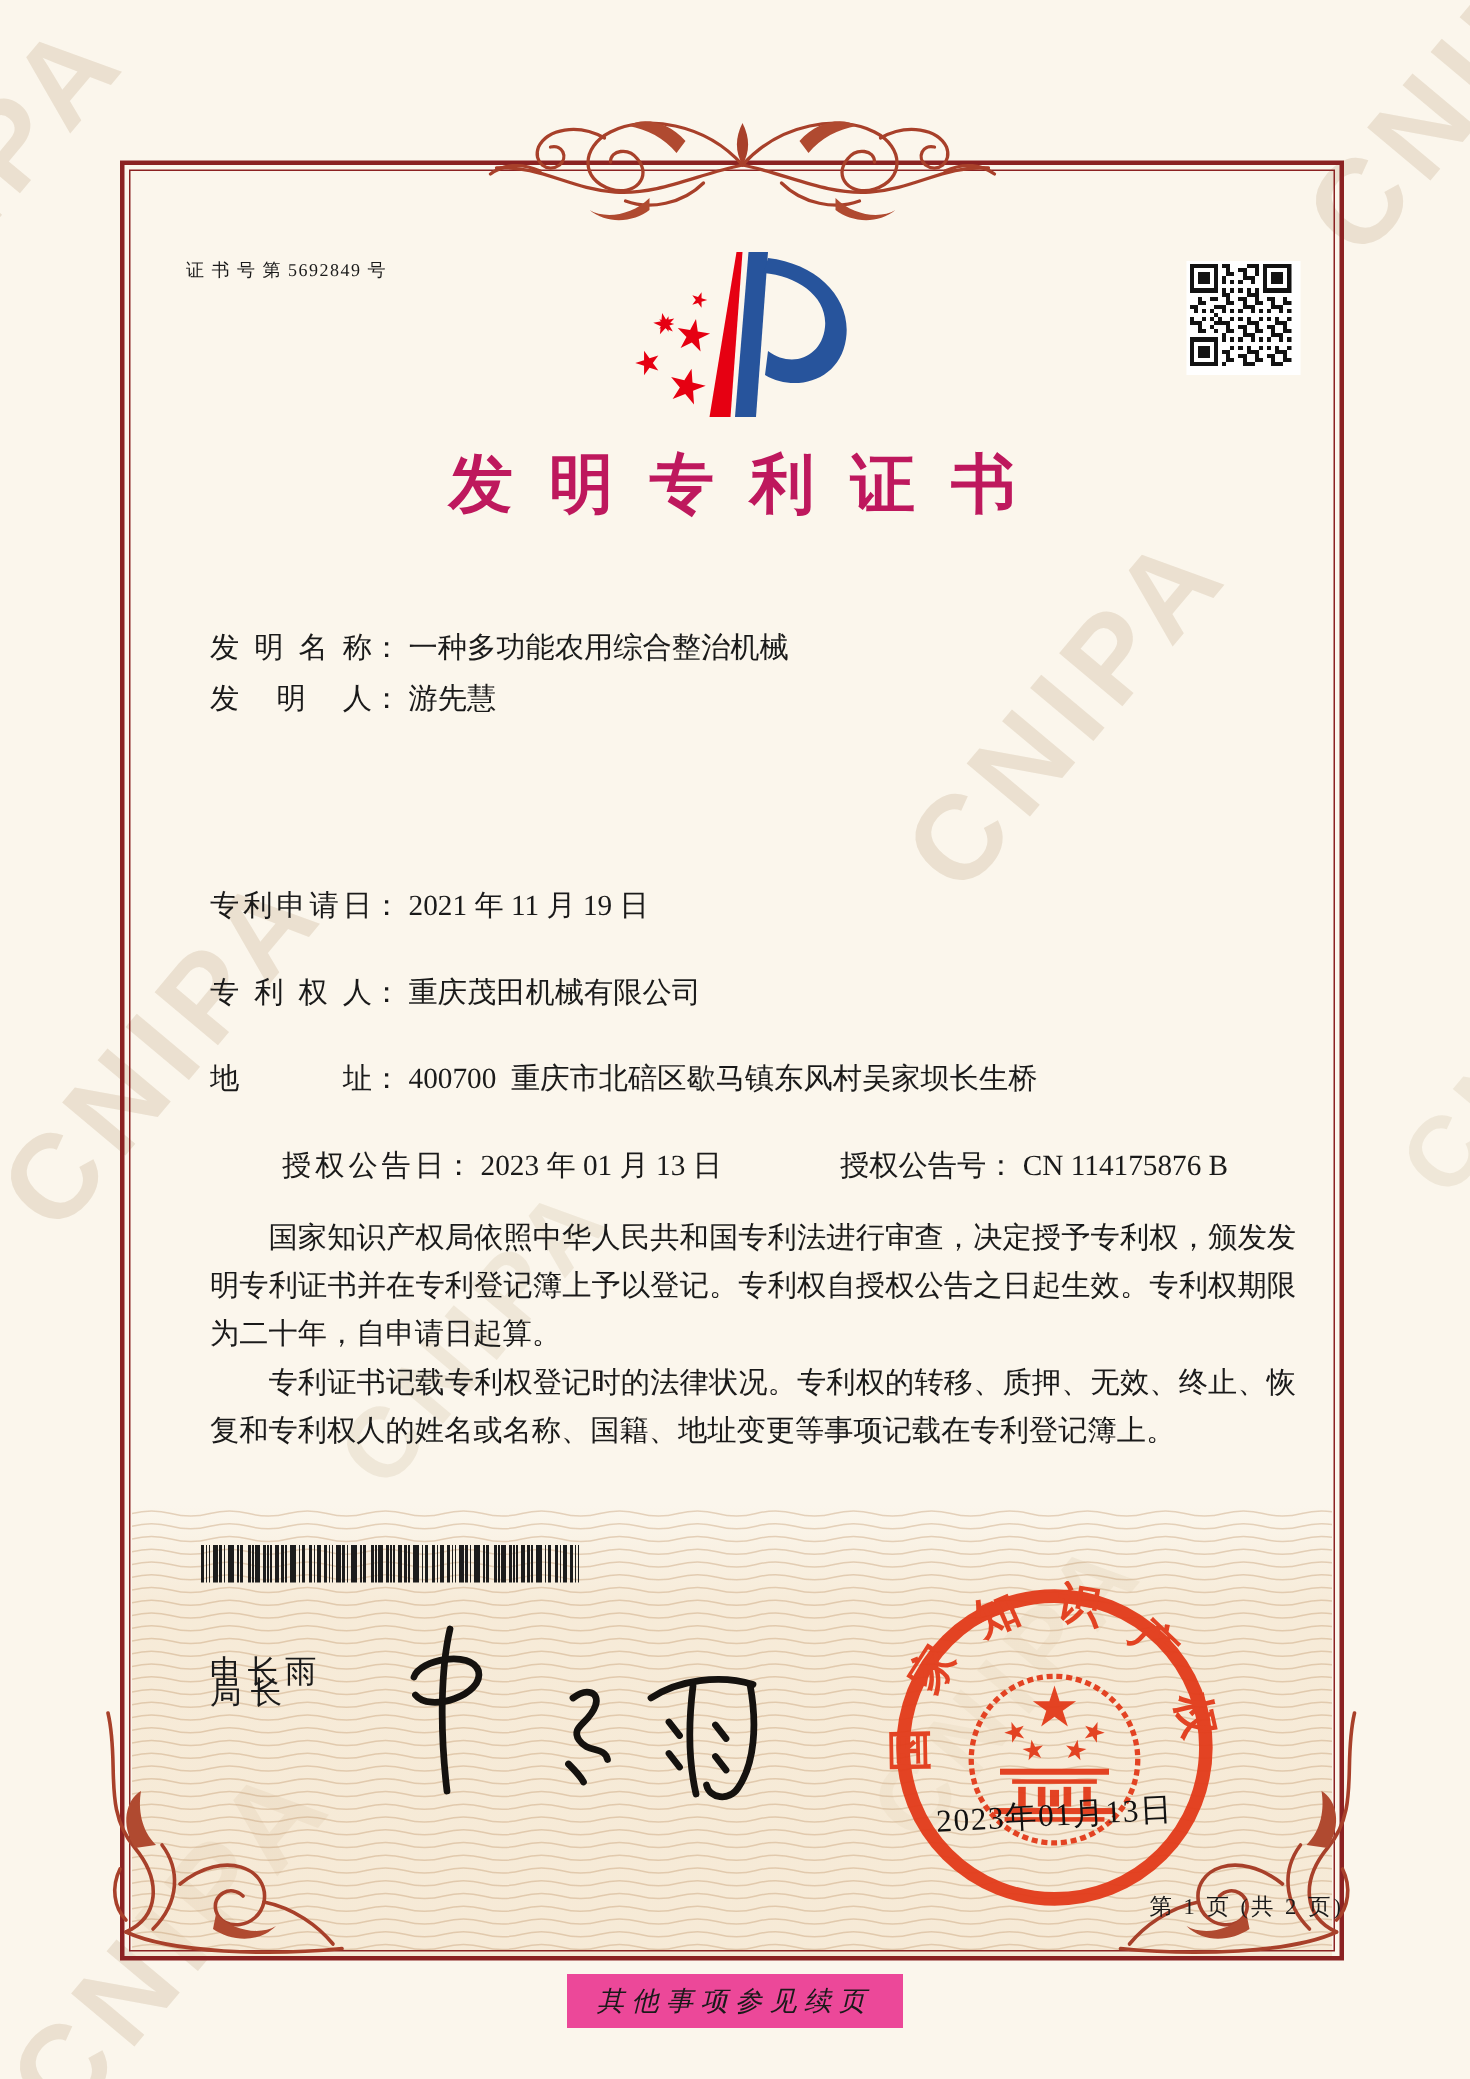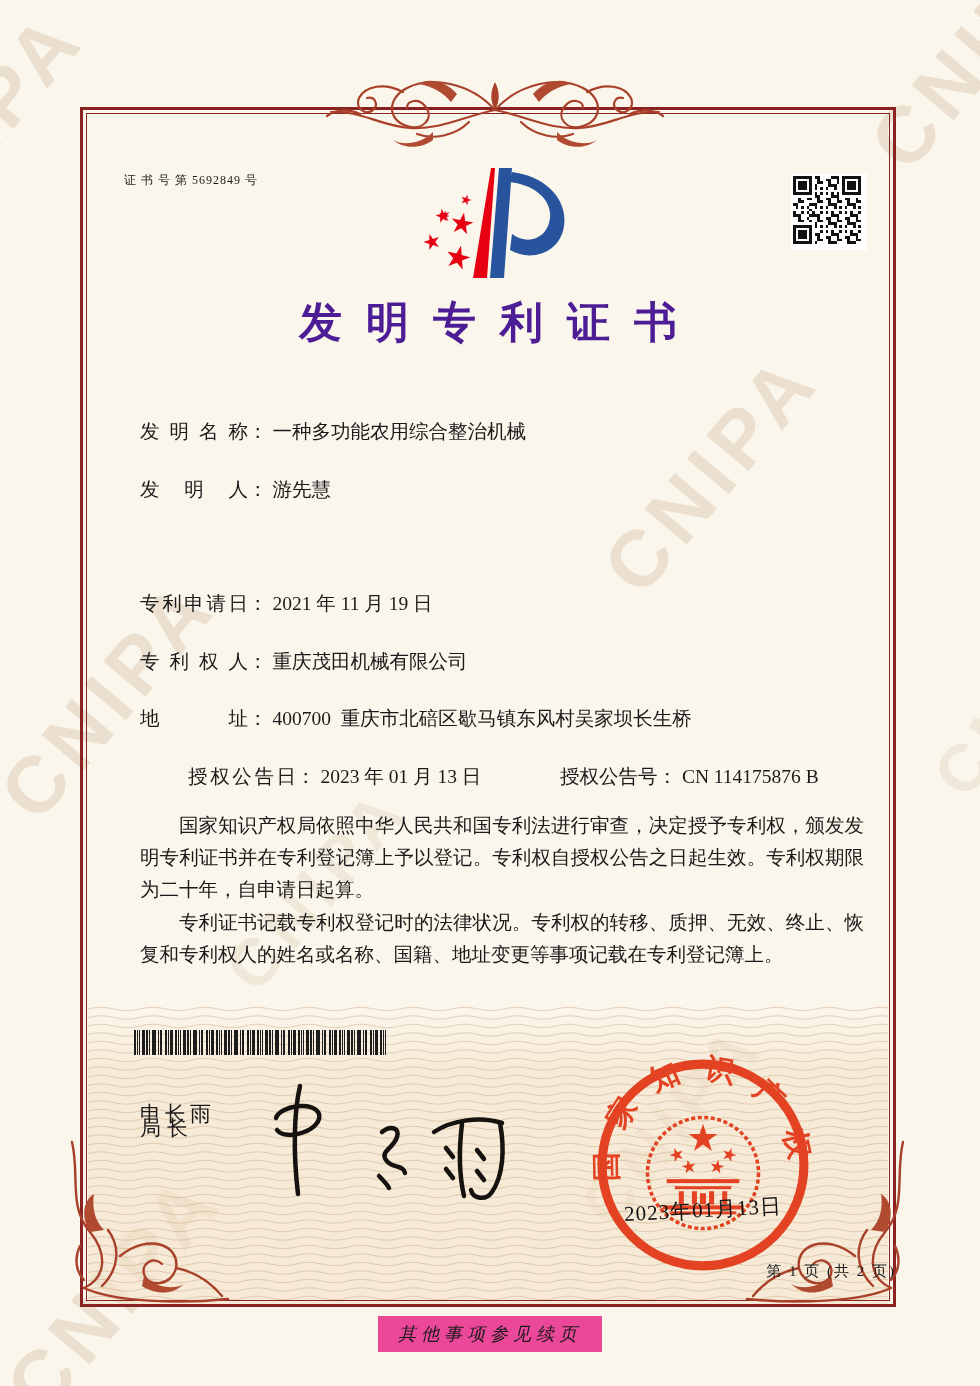--- a/index.html
+++ b/index.html
@@ -18,21 +18,21 @@
   .flourish{position:absolute;z-index:4;}
   .flourish.top{left:325px;top:70px;}
   .flourish.bl{left:60px;top:1136px;}
   .flourish.br{left:740px;top:1136px;transform:scaleX(-1);}
   
   .content{position:absolute;inset:0;z-index:5;}
   .cert-no{position:absolute;left:124px;top:172px;font-size:12px;letter-spacing:1px;}
   .logo{position:absolute;left:416px;top:160px;}
   .qr{position:absolute;left:791px;top:174px;width:72px;height:72px;background:#fff;padding:2px;}
   .title{position:absolute;left:80px;top:294px;width:816px;text-align:center;font-size:43px;font-weight:600;
-         letter-spacing:24px;text-indent:24px;color:#4c1d95;}
+         letter-spacing:24px;text-indent:24px;color:#be185d;}
   .frow{position:absolute;left:140px;width:740px;font-size:19.5px;white-space:nowrap;}
   .flabel{display:inline-block;width:108px;text-align:justify;text-align-last:justify;vertical-align:bottom;}
   .fcolon{display:inline-block;}
   .fvalue{white-space:pre-wrap;}
   .fpair2{position:absolute;left:372px;top:0;}
   .paras{position:absolute;left:140px;top:810px;width:724px;font-size:19.5px;line-height:32px;text-align:justify;}
   .paras p{margin:0 0 1px 0;text-indent:2em;}
   .barcode{position:absolute;left:134px;top:1030px;}
   .signer-title{position:absolute;left:140px;top:1114px;font-size:21px;letter-spacing:6px;}
   .signer-name{position:absolute;left:140px;top:1100px;font-size:21px;letter-spacing:4px;}
@@ -452,21 +452,21 @@
           <rect x="22" y="24" width="1" height="1" fill="#121212"></rect>
         </svg>
     </div>
 
     <div class="title">发明专利证书</div>
 
     <div class="frow" style="top:418px;">
       <span class="flabel">发明名称</span><span class="fcolon">：</span>
       <span class="fvalue">一种多功能农用综合整治机械</span>
     </div>
-    <div class="frow" style="top:476px;">
+    <div class="frow" style="top:452px;">
       <span class="flabel">发明人</span><span class="fcolon">：</span>
       <span class="fvalue">游先慧</span>
     </div>
     <div class="frow" style="top:590px;">
       <span class="flabel">专利申请日</span><span class="fcolon">：</span>
       <span class="fvalue">2021 年 11 月 19 日</span>
     </div>
     <div class="frow" style="top:648px;">
       <span class="flabel">专利权人</span><span class="fcolon">：</span>
       <span class="fvalue">重庆茂田机械有限公司</span>

